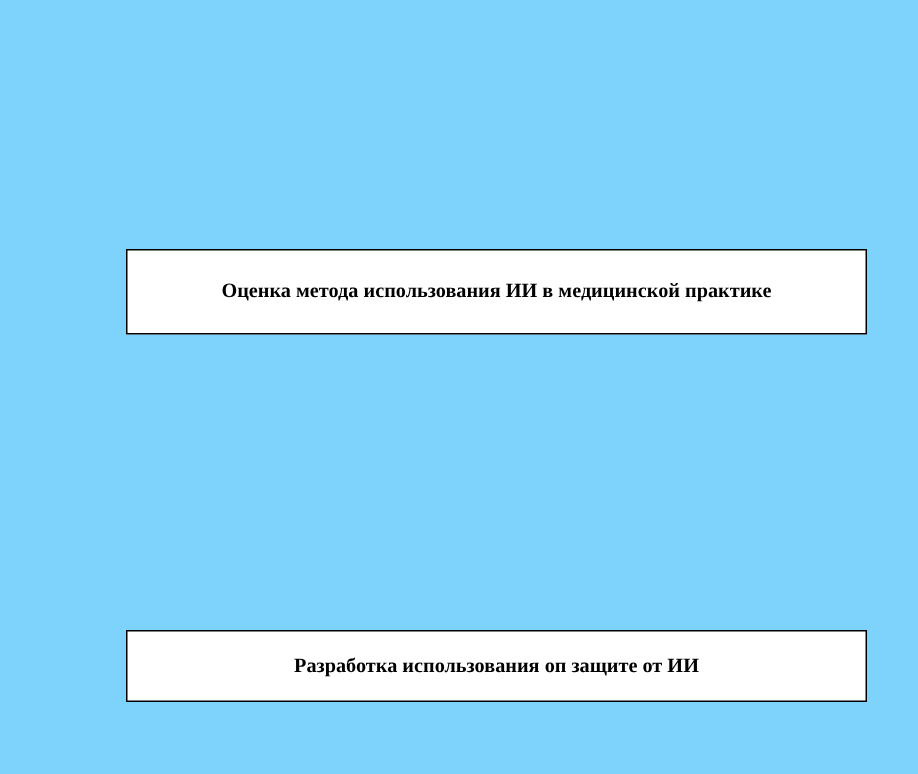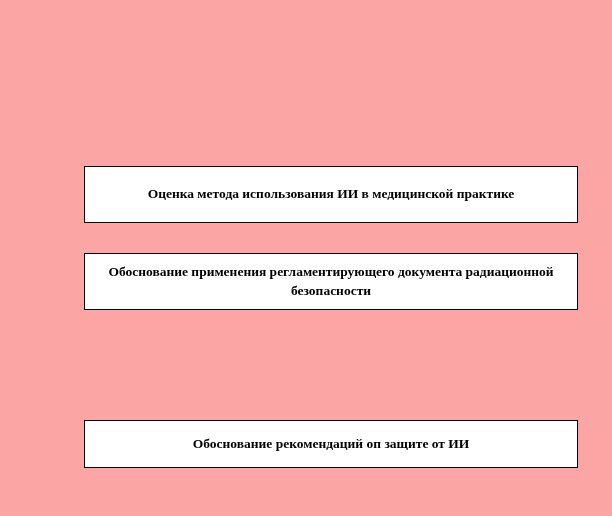--- a/index.html
+++ b/index.html
@@ -13,21 +13,21 @@
     position: relative;
     font-family: "Liberation Serif", "DejaVu Serif", serif;
     overflow: hidden;
   }
   #diagram {
     position: absolute;
     left: 0;
     top: 0;
     width: 612px;
     height: 516px;
-    background: #fca5a5;
+    background: #7dd3fc;
   }
   .node {
     position: absolute;
     background: #ffffff;
     border: 1px solid #000000;
     box-sizing: border-box;
     display: flex;
     align-items: center;
     justify-content: center;
     text-align: center;
@@ -44,22 +44,19 @@
 </style>
 </head>
 <body>
 
 <div id="diagram">
 
   <div class="node" style="left:84px; top:166px; width:494px; height:57px;">
     <span class="node-text">Оценка метода использования ИИ в медицинской практике</span>
   </div>
 
-  <div class="node" style="left:84px; top:253px; width:494px; height:57px;">
-    <span class="node-text">Обоснование применения регламентирующего документа радиационной безопасности</span>
-  </div>
 
 
   <div class="node" style="left:84px; top:420px; width:494px; height:48px;">
-    <span class="node-text">Обоснование рекомендаций оп защите от ИИ</span>
+    <span class="node-text">Разработка использования оп защите от ИИ</span>
   </div>
 
 </div>
 
 </body></html>

